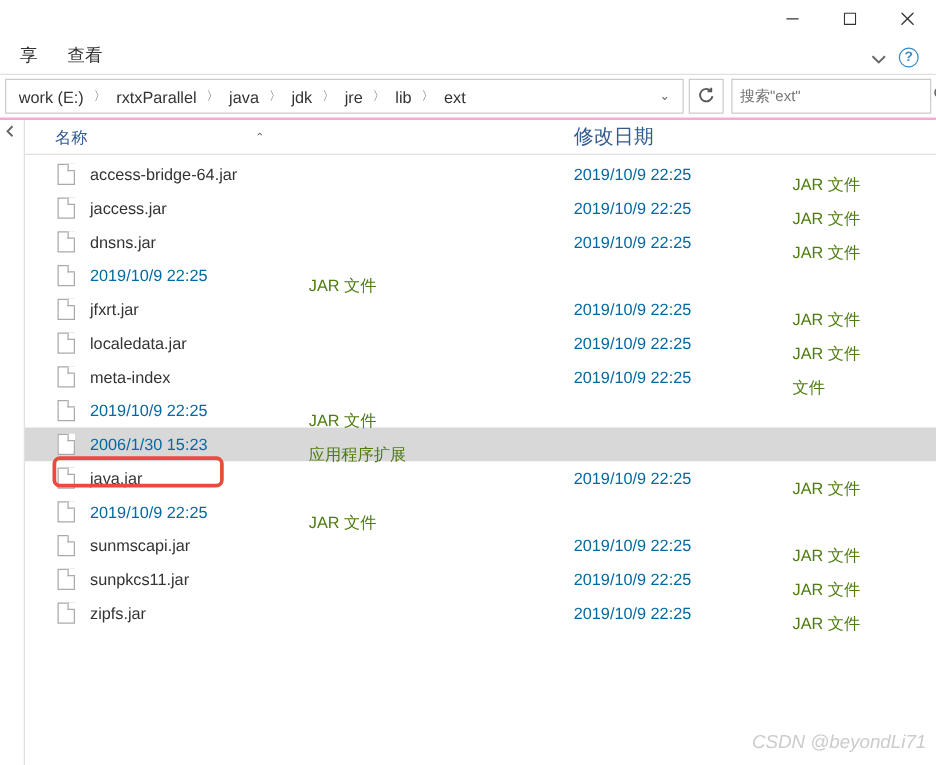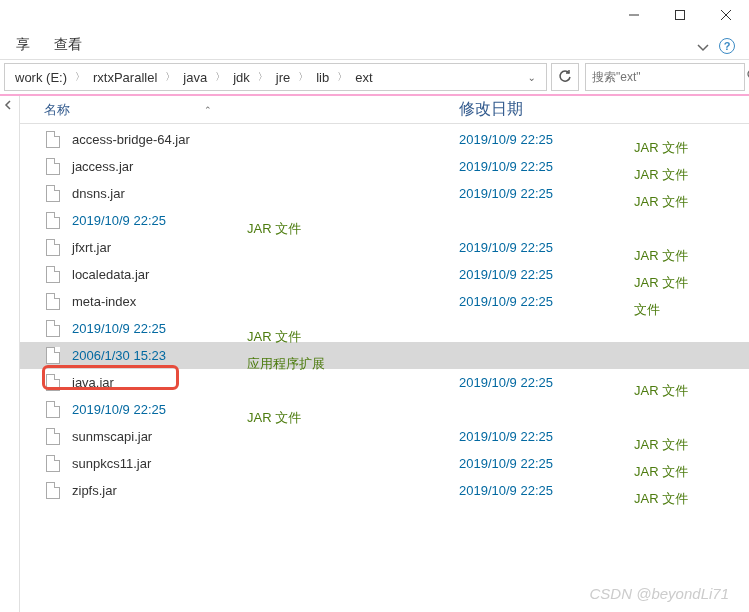--- a/index.html
+++ b/index.html
@@ -31,21 +31,21 @@
     .file-list { padding-top: 2px; }
     .file-row { display: flex; height: 27px; align-items: center; padding-left: 24px; cursor: pointer; }
     .file-row.selected { background: #d8d8d8; }
     .file-icon { width: 18px; height: 20px; margin-right: 10px; display: flex; align-items: center; justify-content: center; position: relative; }
     .file-icon-box { width: 14px; height: 17px; border: 1px solid #aaa; background: #fff; position: relative; }
     .file-icon-box::before { content: ''; position: absolute; top: -1px; right: -1px; width: 5px; height: 5px; background: #fff; border-left: 1px solid #aaa; border-bottom: 1px solid #aaa; }
     .file-name { width: 387px; color: #333; }
     .file-date { width: 175px; color: #0369a1; }
     .file-type { flex: 1; color: #4d7c0f; margin-top: 16px; }
     .highlight-box { position: absolute; border: 3px solid #e74c3c; border-radius: 6px; pointer-events: none; }
-    .watermark { position: absolute; bottom: 10px; right: 20px; color: #ccc; font-size: 15px; font-style: italic; }
+    .watermark { position: absolute; bottom: 10px; right: 8px; color: #ccc; font-size: 15px; font-style: italic; }
     .dropdown-chev { margin-left: auto; margin-right: 6px; font-size: 10px; color: #666; }
   </style>
 </head>
 <body>
 
 <div class="title-bar">
   <div class="title-btn">
     <svg viewBox="0 0 10 10">
         <line x1="0" y1="5" x2="10" y2="5" stroke="#333" stroke-width="1"></line>
       </svg>

